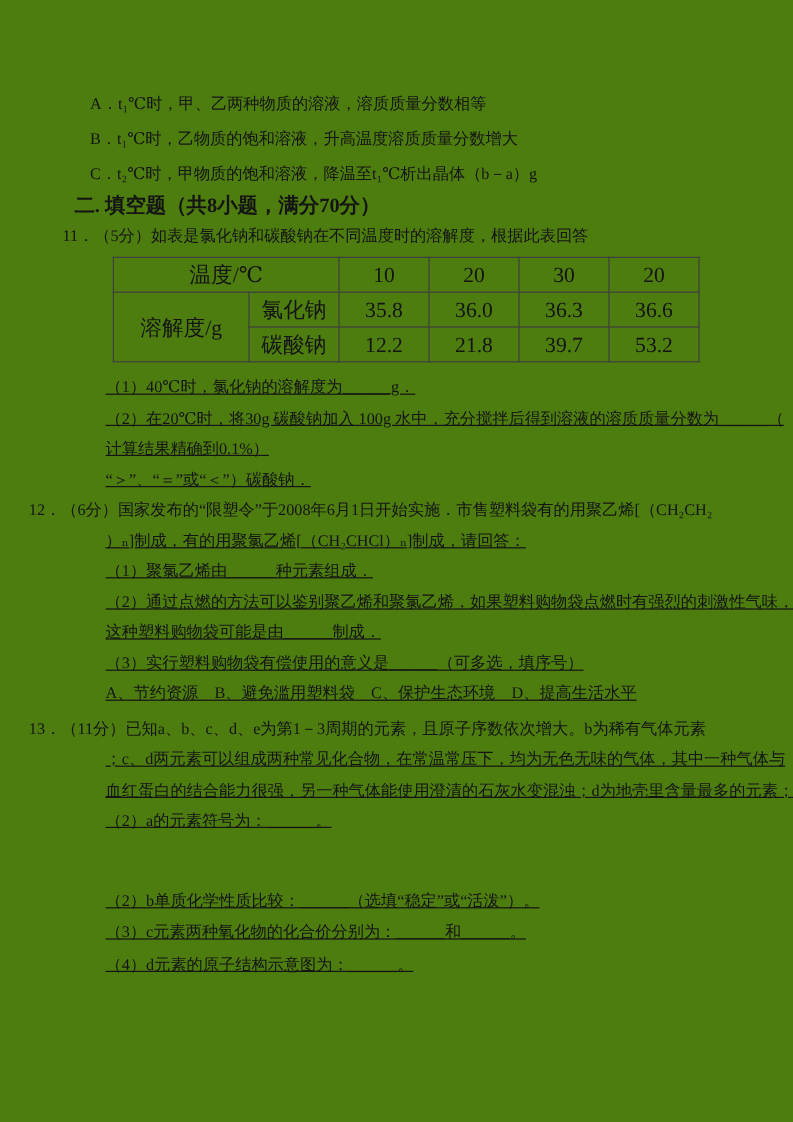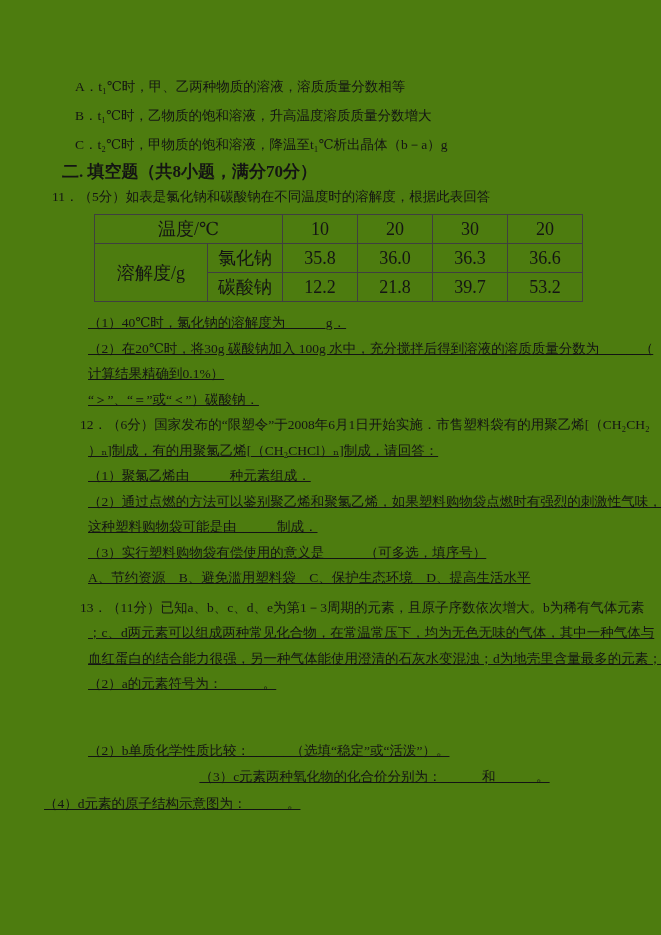--- a/index.html
+++ b/index.html
@@ -13,21 +13,21 @@
     box-sizing:border-box;
     padding-top:72px;
   }
   .line{
     white-space:pre;
     font-size:13.5px;
     line-height:25.5px;
   }
   .opt{margin-left:75px;line-height:29px;}
   .opt-d{margin-left:75px;line-height:29px;padding:3px 0 5px;}
-  .num-line{margin-left:80px;}
+  .num-line{margin-left:24px;}
   .sub-line{margin-left:88px;text-decoration:underline;}
   .sec-header{
     margin-left:62px;
     font-weight:bold;
     font-size:17px;
     line-height:25px;
   }
   .intro-line{margin-left:52px;line-height:25px;}
   .frac-box{
     display:inline-block;
@@ -118,16 +118,16 @@
   <div class="line sub-line">（2）通过点燃的方法可以鉴别聚乙烯和聚氯乙烯，如果塑料购物袋点燃时有强烈的刺激性气味，</div>
   <div class="line sub-line">这种塑料购物袋可能是由______制成．</div>
   <div class="line sub-line">（3）实行塑料购物袋有偿使用的意义是______（可多选，填序号）</div>
   <div class="line sub-line gap-after">A、节约资源　B、避免滥用塑料袋　C、保护生态环境　D、提高生活水平</div>
 
   <div class="line num-line">13．（11分）已知a、b、c、d、e为第1－3周期的元素，且原子序数依次增大。b为稀有气体元素</div>
   <div class="line sub-line">；c、d两元素可以组成两种常见化合物，在常温常压下，均为无色无味的气体，其中一种气体与</div>
   <div class="line sub-line">血红蛋白的结合能力很强，另一种气体能使用澄清的石灰水变混浊；d为地壳里含量最多的元素；</div>
   <div class="line sub-line" style="line-height:26.5px;">（2）a的元素符号为：______。</div>
   <div class="line sub-line" style="line-height:26.5px;margin-top:40px;">（2）b单质化学性质比较：______（选填“稳定”或“活泼”）。</div>
-  <div class="line sub-line" style="line-height:26.5px;text-align:center;">（3）c元素两种氧化物的化合价分别为：______和______。</div>
-  <div class="line sub-line" style="line-height:26.5px;margin-left:44px;">（4）d元素的原子结构示意图为：______。</div>
+  <div class="line sub-line" style="line-height:26.5px;">（3）c元素两种氧化物的化合价分别为：______和______。</div>
+  <div class="line sub-line" style="line-height:26.5px;">（4）d元素的原子结构示意图为：______。</div>
 
 </div>
 
 </body></html>

